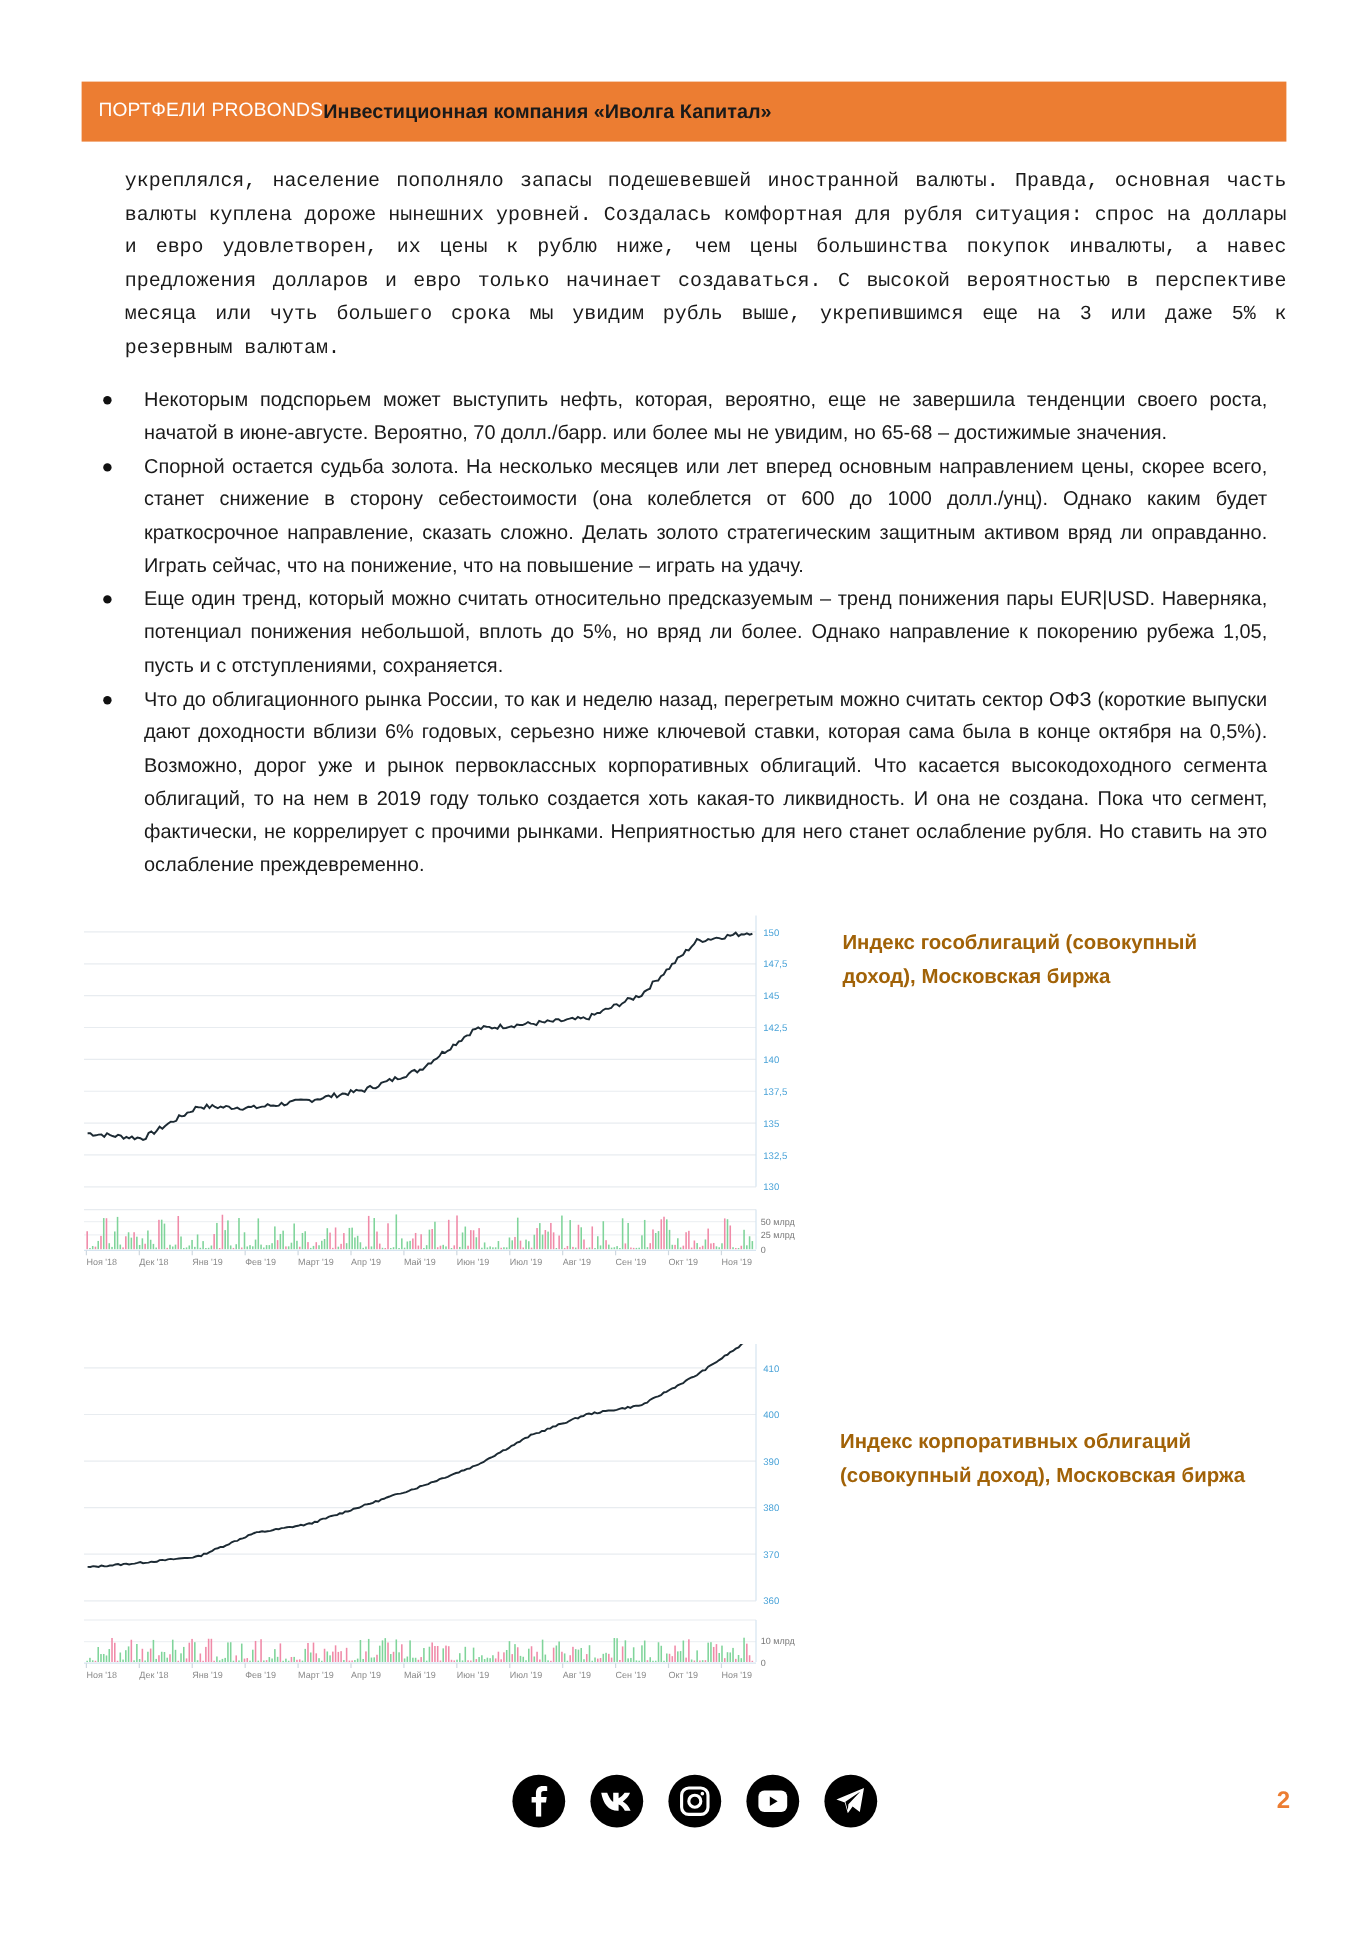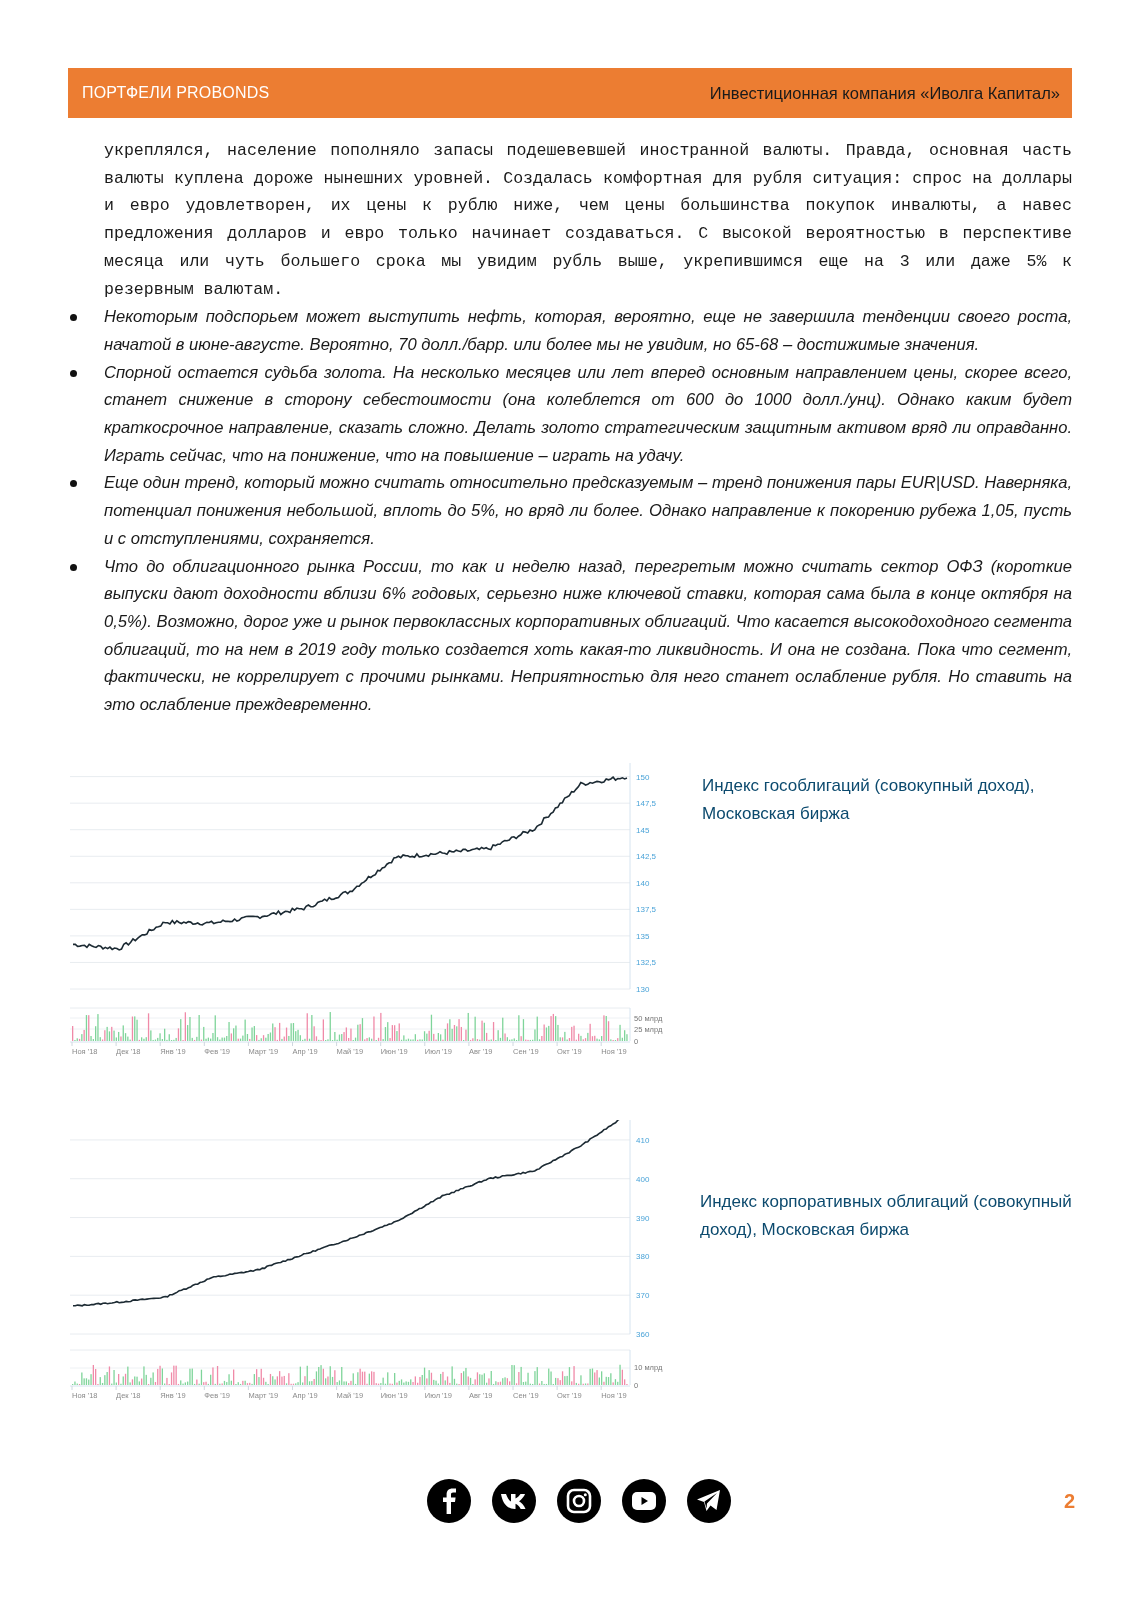--- a/index.html
+++ b/index.html
@@ -1,27 +1,27 @@
 <!DOCTYPE html>
 <html><head>
 <meta charset="utf-8">
 <style>
   html, body { margin:0; padding:0; background:#ffffff; }
   body { width:1140px; height:1612px; position:relative; overflow:hidden; font-family:"Liberation Sans", sans-serif; color:#1a1a1a; }
-  .header { position:absolute; left:68px; top:68px; width:1004px; height:50px; background:#ec7d32; display:flex; align-items:center; justify-content:space-between; box-sizing:border-box; padding:0 12px 0 14px; }
+  .header { position:absolute; left:68px; top:68px; width:1004px; height:50px; background:#ec7d32; display:flex; align-items:center; justify-content:flex-start; box-sizing:border-box; padding:0 12px 0 14px; }
   .header .left { color:#ffffff; font-size:16px; letter-spacing:0.2px; }
-  .header .right { color:#1a1a1a; font-size:16.5px; font-weight:normal; }
+  .header .right { color:#1a1a1a; font-size:16.5px; font-weight:bold; }
   .content { position:absolute; left:68px; top:137px; width:1004px; }
   .para { margin:0 0 0 36px; font-size:16.6px; line-height:27.7px; text-align:justify;font-family:Liberation Mono, monospace; }
-  ul.bullets { list-style:none; margin:0; padding:0;font-style:italic; }
+  ul.bullets { list-style:none; margin:16px; padding:0; }
   ul.bullets li { position:relative; padding-left:36px; font-size:16.6px; line-height:27.7px; text-align:justify; }
   ul.bullets li .dot { position:absolute; left:2px; top:11px; width:7px; height:7px; border-radius:50%; background:#111; }
   .chart { position:absolute; left:70px; width:620px; }
   .chart svg { display:block; }
-  .caption { position:absolute; font-size:17px; font-weight:normal; line-height:28px; color:#0c4a6e; }
+  .caption { position:absolute; font-size:17px; font-weight:bold; line-height:28px; color:#a16207; }
   .social { position:absolute; top:1479px; left:427px; display:flex; gap:21px; }
   .social .ic { width:44px; height:44px; border-radius:50%; background:#000; display:flex; align-items:center; justify-content:center; }
   .pagenum { position:absolute; right:65px; top:1490px; font-size:20px; font-weight:bold; color:#ec7d32; }
 </style>
 </head>
 <body>
 
 <div class="header">
   <span class="left">ПОРТФЕЛИ PROBONDS</span>
   <span class="right">Инвестиционная компания «Иволга Капитал»</span>

